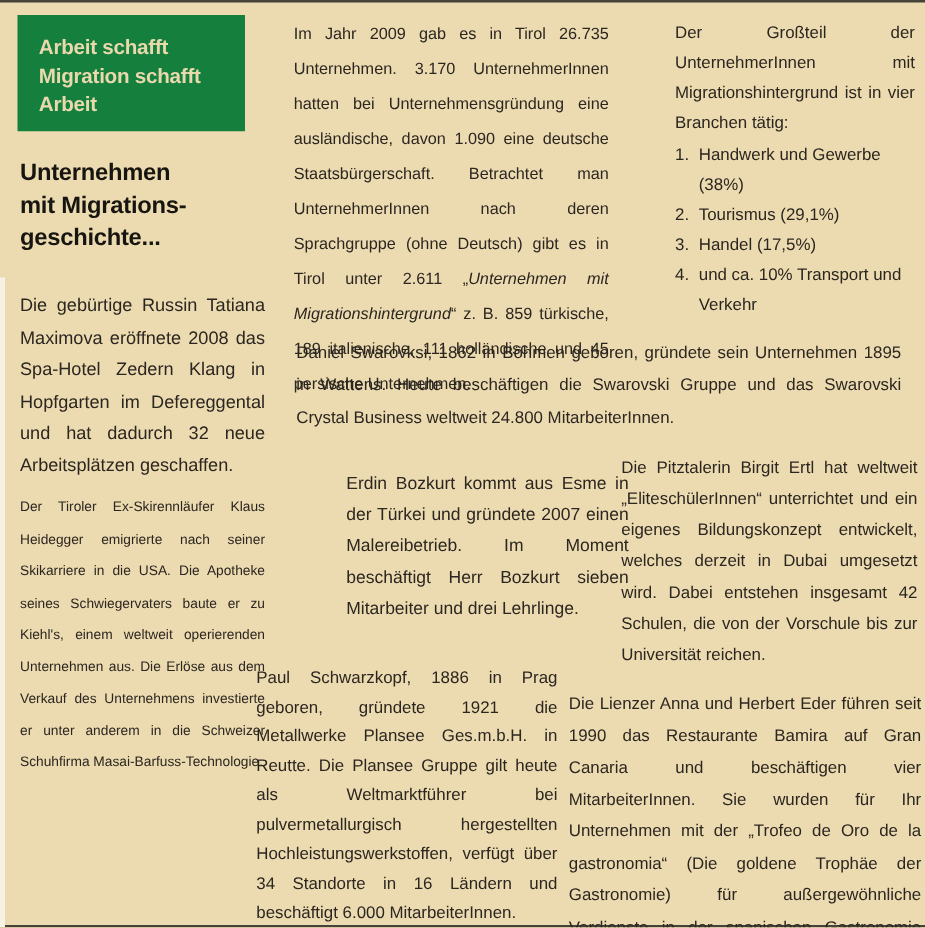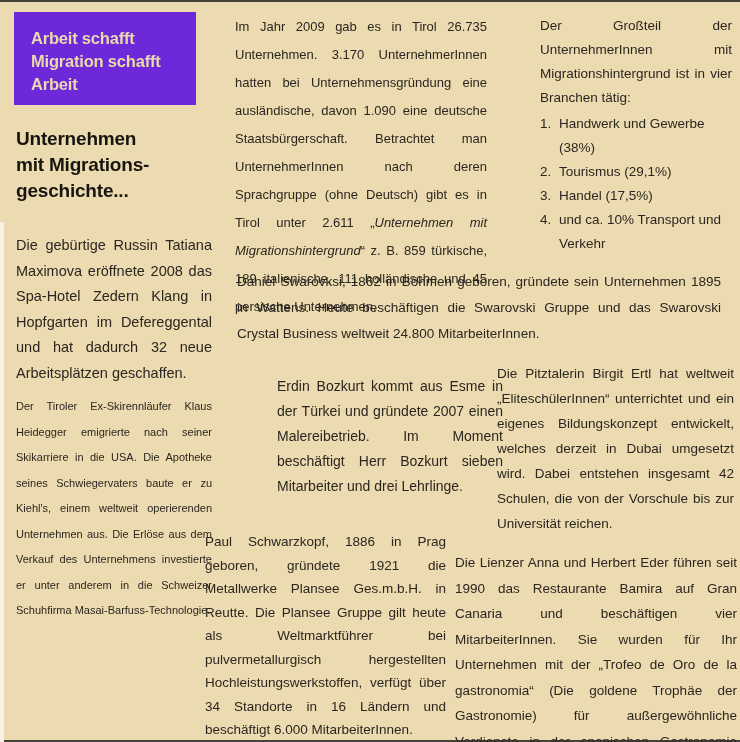--- a/index.html
+++ b/index.html
@@ -12,21 +12,21 @@
     color:#2b2620;
   }
   .edge-line{position:absolute;left:0;width:740px;height:2px;background:#45423a;}
   .edge-line.top{top:0;}
   .edge-line.bottom{bottom:0;}
   .scan-edge{position:absolute;left:0;top:222px;width:4px;height:520px;background:#f7f2e3;}
 
   .banner{
     position:absolute;left:14px;top:12px;width:182px;height:93px;
     box-sizing:border-box;
-    background:#6d28d9;color:#ead9ac;
+    background:#15803d;color:#ead9ac;
     font-weight:bold;font-size:16.5px;line-height:23px;
     padding:15px 6px 0 17px;
     white-space:pre-line;letter-spacing:-0.2px;
   }
   .heading{
     position:absolute;left:16px;top:126px;width:200px;
     font-size:19px;font-weight:bold;line-height:26px;
     color:#17150f;white-space:pre-line;letter-spacing:-0.2px;
     margin:0;
   }

